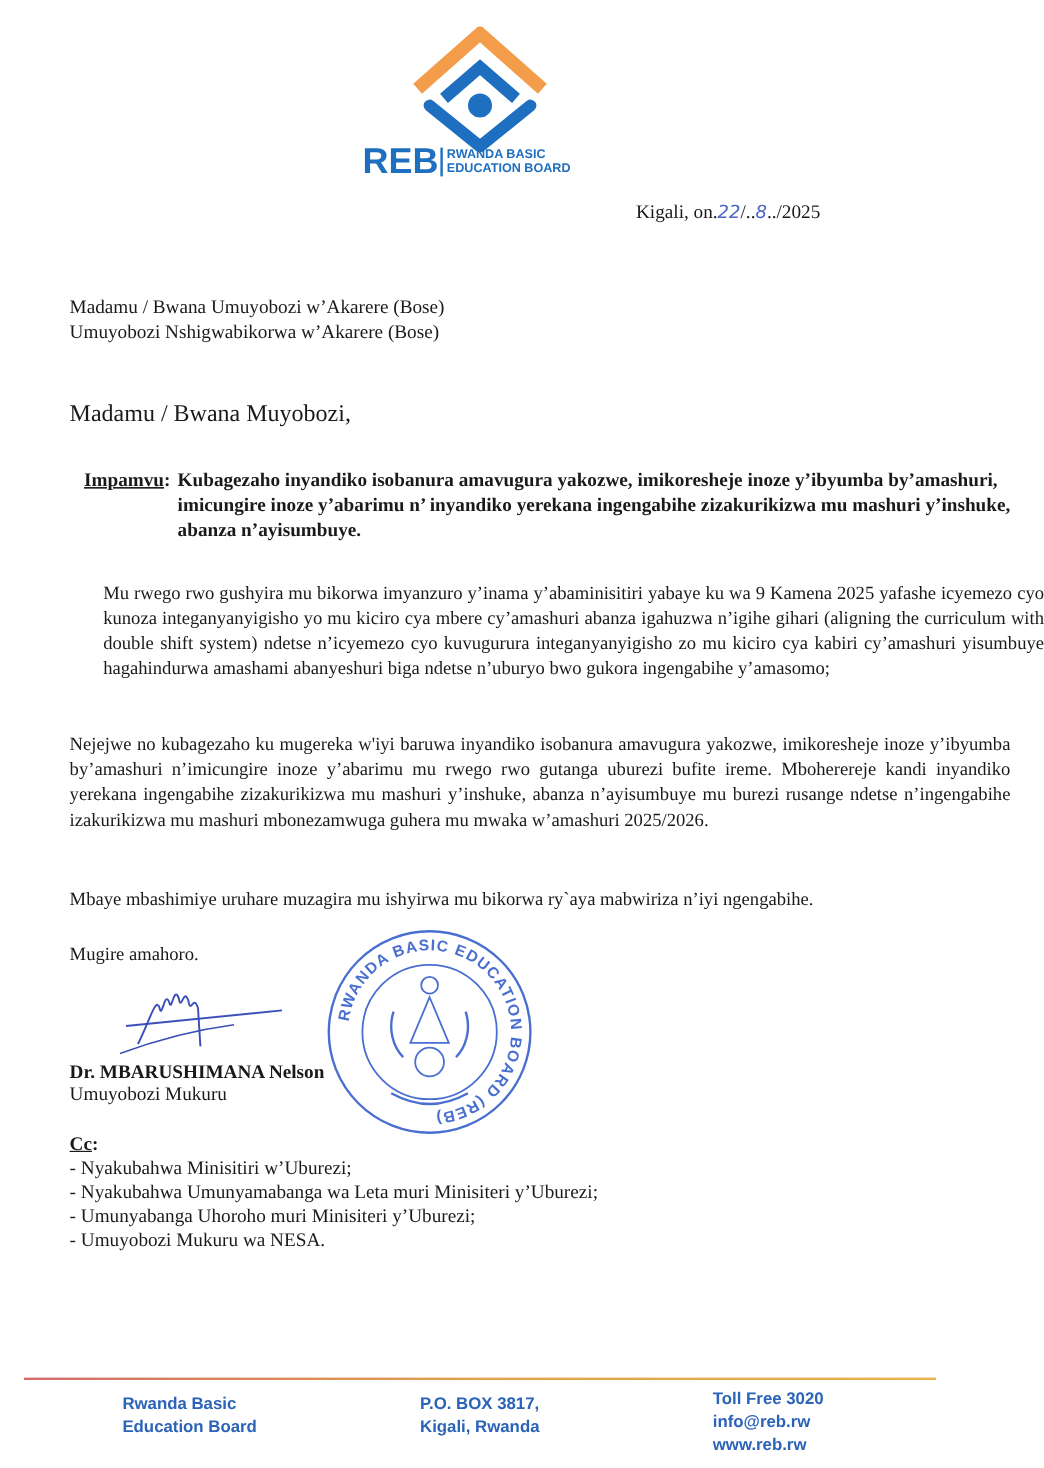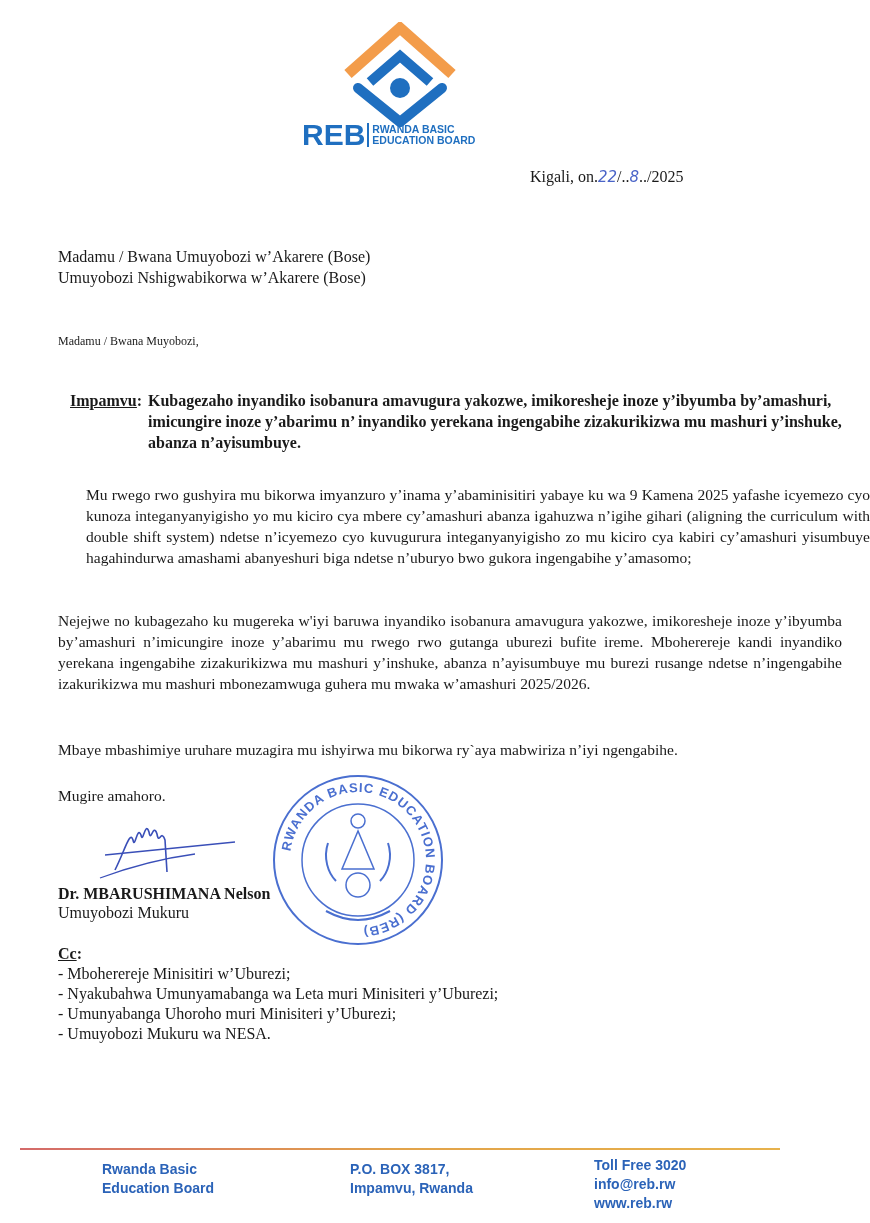--- a/index.html
+++ b/index.html
@@ -7,21 +7,21 @@
          font-family: "Liberation Serif", serif; color: #1a1a1a; }
   .abs { position: absolute; }
   #logo { left: 300px; top: 22px; width: 200px; height: 130px; }
   .reb-text { position: absolute; left: 302px; top: 120px; display: flex; align-items: center; }
   .reb-big { font-family: "Liberation Sans", sans-serif; font-weight: 700; font-size: 30px; color: #1f6fc0; letter-spacing: 0px; line-height: 30px; }
   .reb-sep { width: 2px; height: 24px; background: #1f6fc0; margin: 0 3px 0 2px; }
   .reb-small { font-family: "Liberation Sans", sans-serif; font-weight: 700; font-size: 10.5px; color: #1f6fc0; line-height: 11px; }
   .dateblock { left: 530px; top: 163px; font-size: 16px; line-height: 28px; }
   .hw { font-family: "DejaVu Sans", sans-serif; color: #4a64c8; font-size: 15px; font-style: italic; }
   .addressee { left: 58px; top: 246px; font-size: 16px; font-weight: 400; line-height: 21px; }
-  .salutation { left: 58px; top: 334px; font-size: 12px; }
+  .salutation { left: 58px; top: 334px; font-size: 20px; }
   .subject { left: 58px; top: 390px; width: 790px; font-size: 16px; font-weight: 700; line-height: 21px; }
   .subject .label { text-decoration: underline; position: absolute; left: 0; top: 0; margin-left: 12px; }
   .subject .txt { position: absolute; left: 90px; top: 0; width: 720px; }
   .para { left: 58px; width: 784px; font-size: 15.5px; line-height: 21px; text-align: justify; }
   #p1 { top: 484px; margin-left: 28px; }
   #p2 { top: 610px; }
   #p3 { top: 739px; }
   .closing { left: 58px; top: 787px; font-size: 15.5px; }
   #signature { left: 95px; top: 810px; width: 150px; height: 75px; }
   #stamp { left: 268px; top: 773px; width: 180px; height: 175px; }
@@ -101,32 +101,32 @@
   <path d="M58,138 C80,150 100,150 122,138" fill="none" stroke="#4a6fd0" stroke-width="2"></path>
 </svg>
 
 <div class="abs signer">
   <div class="name">Dr. MBARUSHIMANA Nelson</div>
   <div>Umuyobozi Mukuru</div>
 </div>
 
 <div class="abs cc">
   <div><span class="cclabel">Cc</span><b>:</b></div>
-  <div>- Mboherereje Minisitiri w’Uburezi;</div>
+  <div>- Nyakubahwa Minisitiri w’Uburezi;</div>
   <div>- Nyakubahwa Umunyamabanga wa Leta muri Minisiteri y’Uburezi;</div>
   <div>- Umunyabanga Uhoroho muri Minisiteri y’Uburezi;</div>
   <div>- Umuyobozi Mukuru wa NESA.</div>
 </div>
 
 <div class="abs footer-line"></div>
 <div id="f1" class="abs footer">
   <div>Rwanda Basic</div>
   <div>Education Board</div>
 </div>
 <div id="f2" class="abs footer">
   <div>P.O. BOX 3817,</div>
-  <div>Impamvu, Rwanda</div>
+  <div>Kigali, Rwanda</div>
 </div>
 <div id="f3" class="abs footer">
   <div>Toll Free 3020</div>
   <div>info@reb.rw</div>
   <div>www.reb.rw</div>
 </div>
 
 </body></html>

